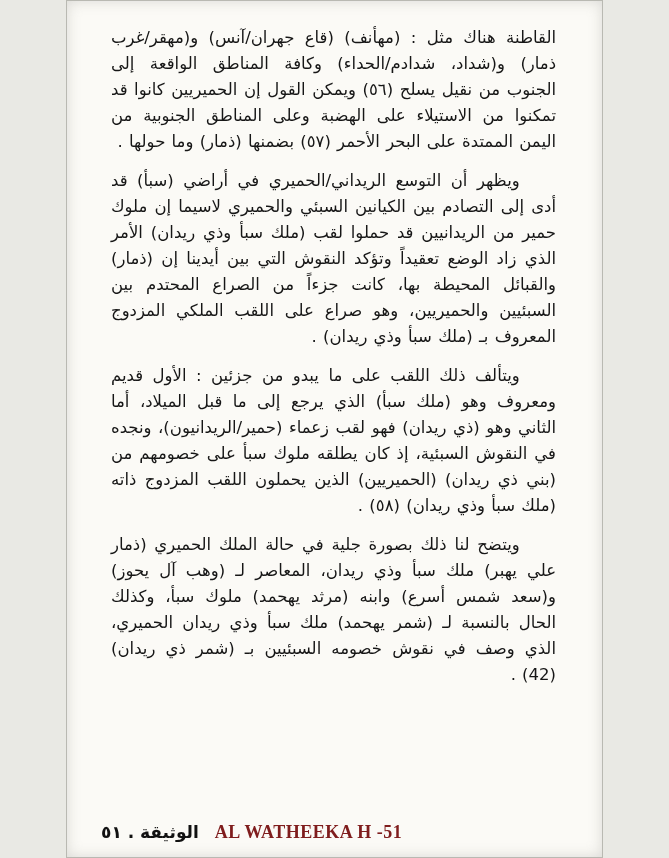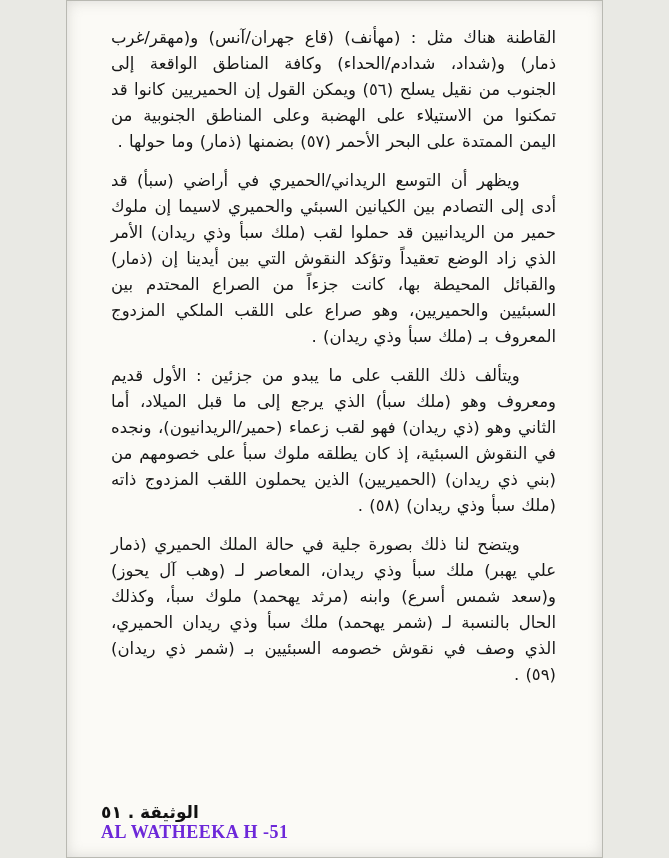--- a/index.html
+++ b/index.html
@@ -39,50 +39,50 @@
   }
   .content p.first {
     text-indent: 0;
   }
   .footer {
     position: absolute;
     left: 0;
     right: 0;
     bottom: 14px;
     display: flex;
-    flex-direction: column;
-    justify-content: space-between;
+    flex-direction: row;
     align-items: baseline;
     padding: 0 40px 0 34px;
     direction: ltr;
+    gap: 16px;
   }
   .footer-ar {
     font-family: "DejaVu Sans", sans-serif;
     font-weight: bold;
     font-size: 17px;
     color: #111;
     direction: rtl;
   }
   .footer-en {
     font-family: "Liberation Serif", "DejaVu Serif", serif;
     font-weight: bold;
     font-size: 18px;
     letter-spacing: 0.5px;
-    color: #6d28d9;
+    color: #7f1d1d;
   }
 </style>
 </head>
 <body>
 
 <div class="page">
   <div class="content">
     <p class="first">القاطنة هناك مثل : (مهأنف) (قاع جهران/آنس) و(مهقر/غرب ذمار) و(شداد، شدادم/الحداء) وكافة المناطق الواقعة إلى الجنوب من نقيل يسلح (٥٦) ويمكن القول إن الحميريين كانوا قد تمكنوا من الاستيلاء على الهضبة وعلى المناطق الجنوبية من اليمن الممتدة على البحر الأحمر (٥٧) بضمنها (ذمار) وما حولها .</p>
     <p>ويظهر أن التوسع الريداني/الحميري في أراضي (سبأ) قد أدى إلى التصادم بين الكيانين السبئي والحميري لاسيما إن ملوك حمير من الريدانيين قد حملوا لقب (ملك سبأ وذي ريدان) الأمر الذي زاد الوضع تعقيداً وتؤكد النقوش التي بين أيدينا إن (ذمار) والقبائل المحيطة بها، كانت جزءاً من الصراع المحتدم بين السبئيين والحميريين، وهو صراع على اللقب الملكي المزدوج المعروف بـ (ملك سبأ وذي ريدان) .</p>
     <p>ويتألف ذلك اللقب على ما يبدو من جزئين : الأول قديم ومعروف وهو (ملك سبأ) الذي يرجع إلى ما قبل الميلاد، أما الثاني وهو (ذي ريدان) فهو لقب زعماء (حمير/الريدانيون)، ونجده في النقوش السبئية، إذ كان يطلقه ملوك سبأ على خصومهم من (بني ذي ريدان) (الحميريين) الذين يحملون اللقب المزدوج ذاته (ملك سبأ وذي ريدان) (٥٨) .</p>
-    <p>ويتضح لنا ذلك بصورة جلية في حالة الملك الحميري (ذمار علي يهبر) ملك سبأ وذي ريدان، المعاصر لـ (وهب آل يحوز) و(سعد شمس أسرع) وابنه (مرثد يهحمد) ملوك سبأ، وكذلك الحال بالنسبة لـ (شمر يهحمد) ملك سبأ وذي ريدان الحميري، الذي وصف في نقوش خصومه السبئيين بـ (شمر ذي ريدان) (٥٩) .</p>
+    <p>ويتضح لنا ذلك بصورة جلية في حالة الملك الحميري (ذمار علي يهبر) ملك سبأ وذي ريدان، المعاصر لـ (وهب آل يحوز) و(سعد شمس أسرع) وابنه (مرثد يهحمد) ملوك سبأ، وكذلك الحال بالنسبة لـ (شمر يهحمد) ملك سبأ وذي ريدان الحميري، الذي وصف في نقوش خصومه السبئيين بـ (شمر ذي ريدان) (42) .</p>
   </div>
 
   <div class="footer">
     <span class="footer-ar">الوثيقة . ٥١</span>
     <span class="footer-en">AL WATHEEKA H -51</span>
   </div>
 
   <div class="scan-edge"></div>
 </div>
 

